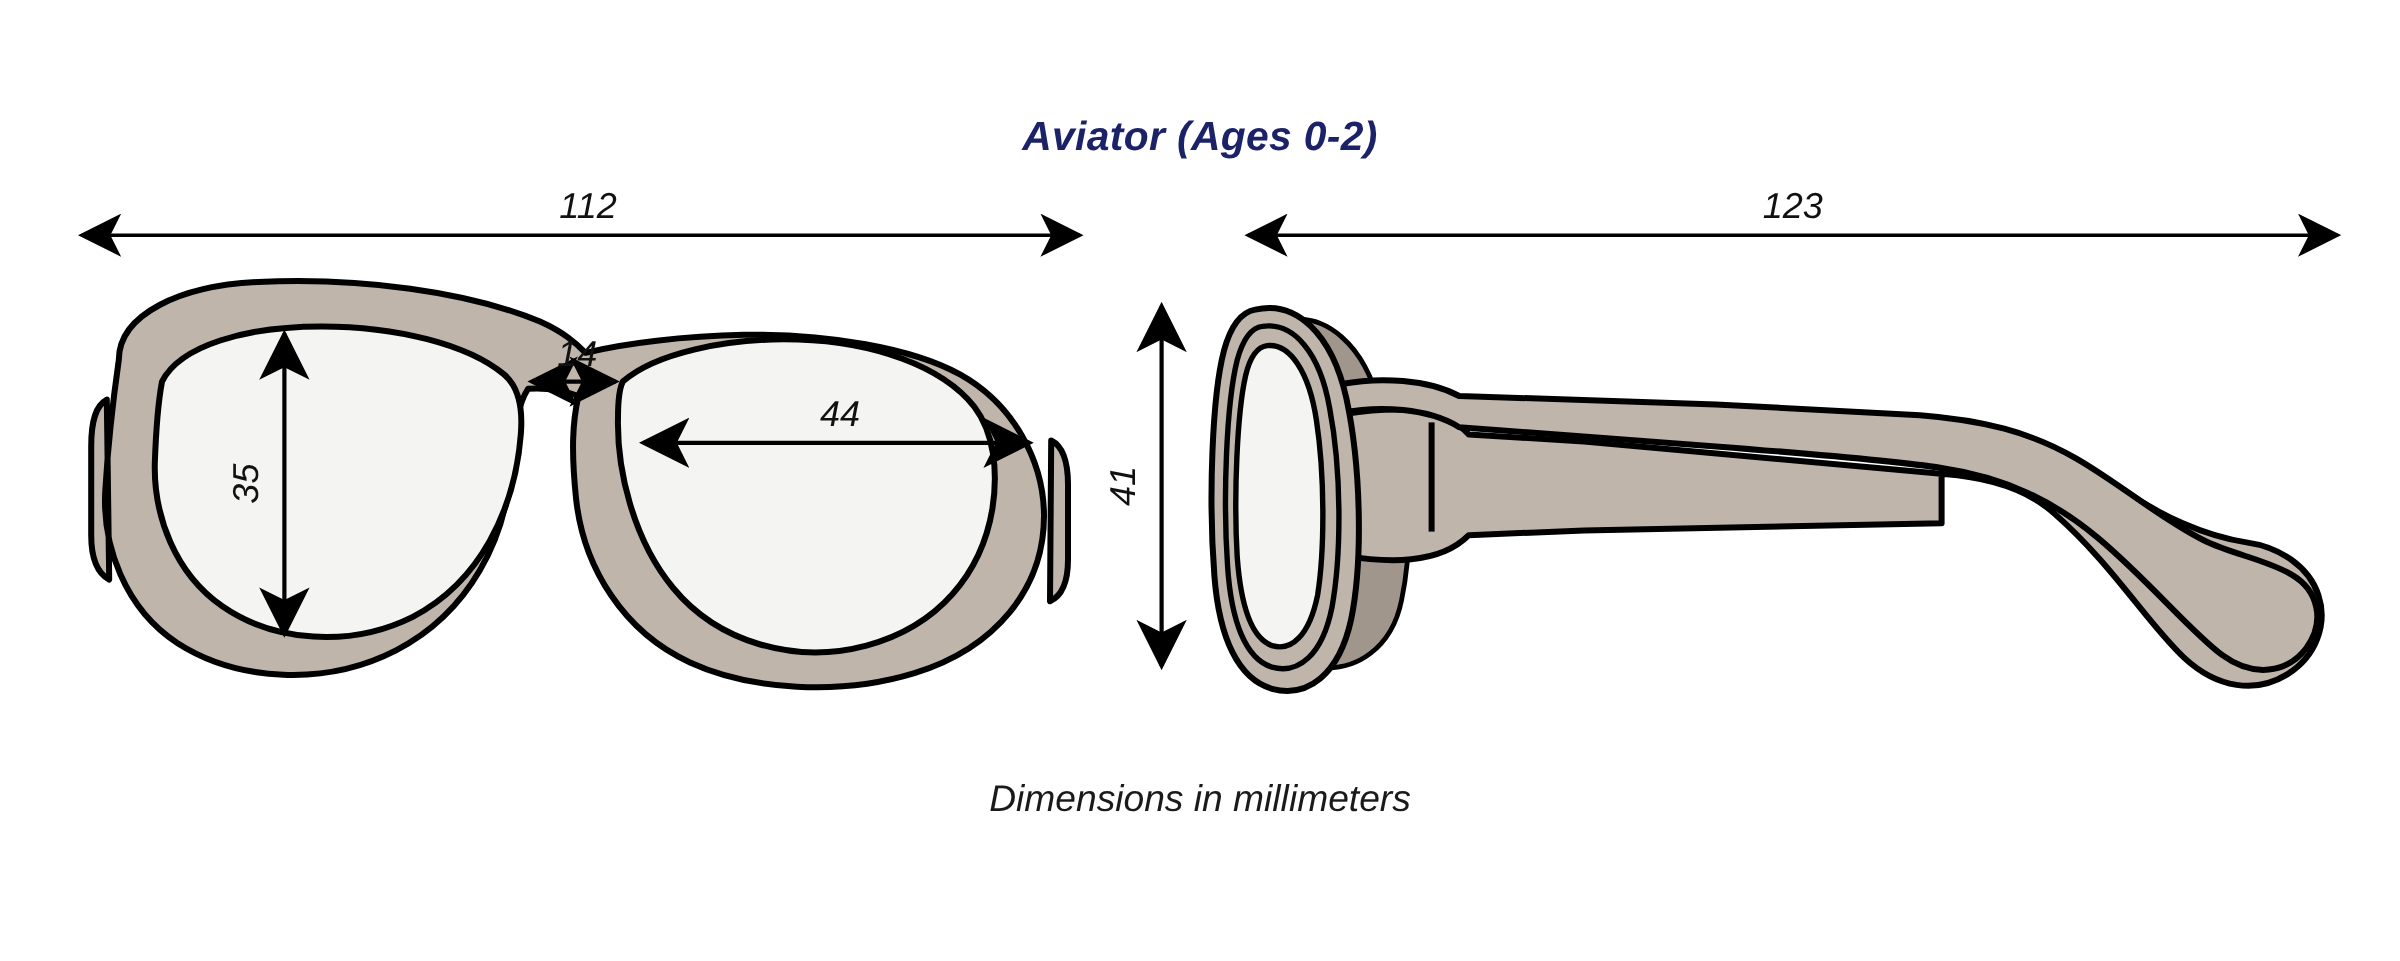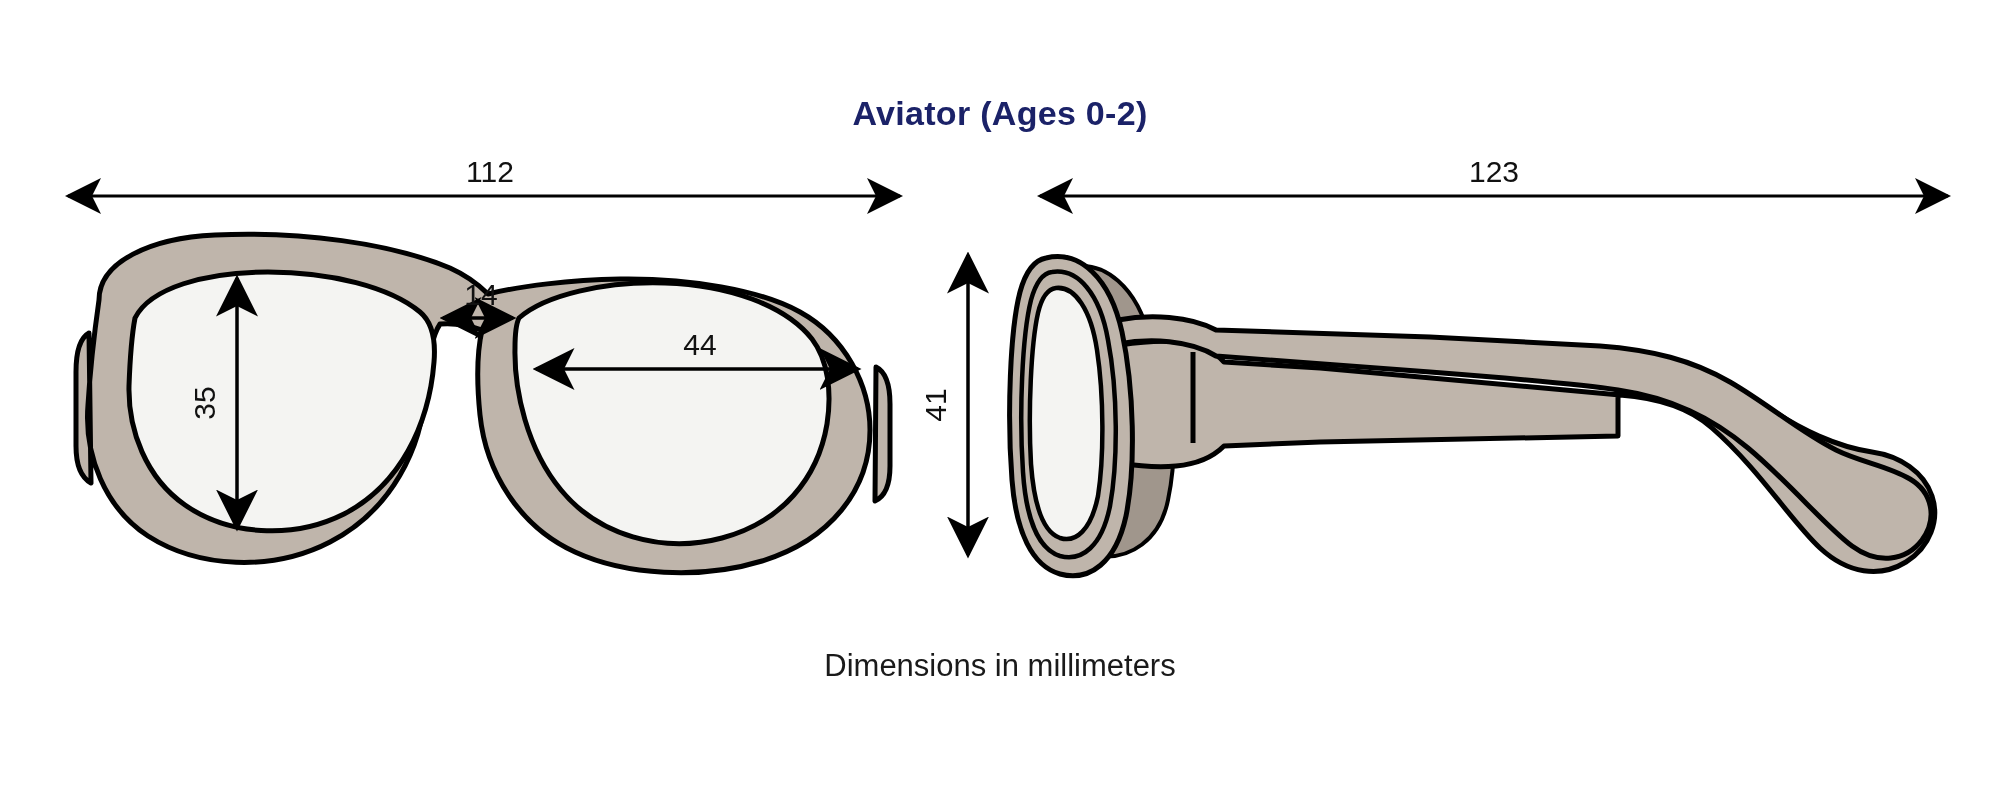--- a/index.html
+++ b/index.html
@@ -12,20 +12,21 @@
     height: 801px;
     font-family: "Liberation Sans", sans-serif;
     overflow: hidden;
     position: relative;
   }
   #diagram-root {
     position: absolute;
     top: 0; left: 0;
     width: 2000px;
     height: 801px;
+    font-style: italic;
   }
   svg.figure {
     display: block;
     width: 2000px;
     height: 801px;
   }
   text.title {
     font-family: "Liberation Sans", sans-serif;
     font-weight: bold;
     font-size: 34px;

